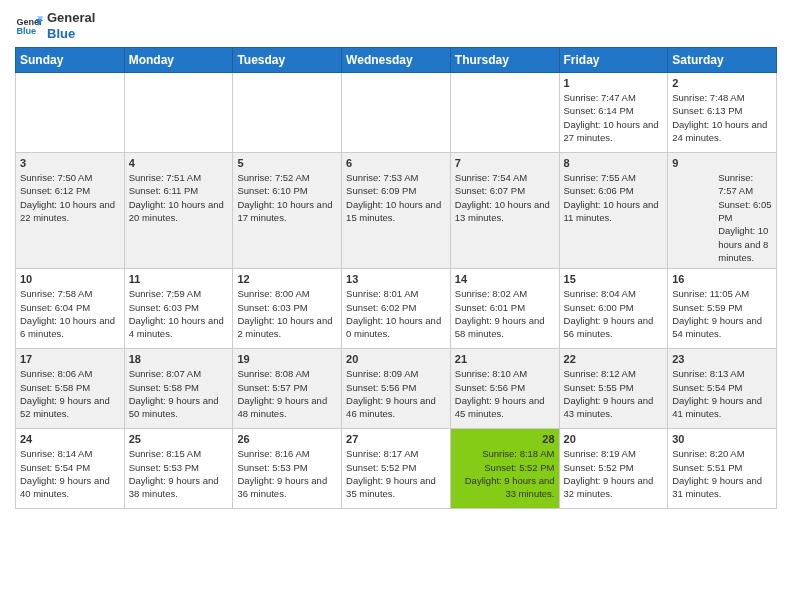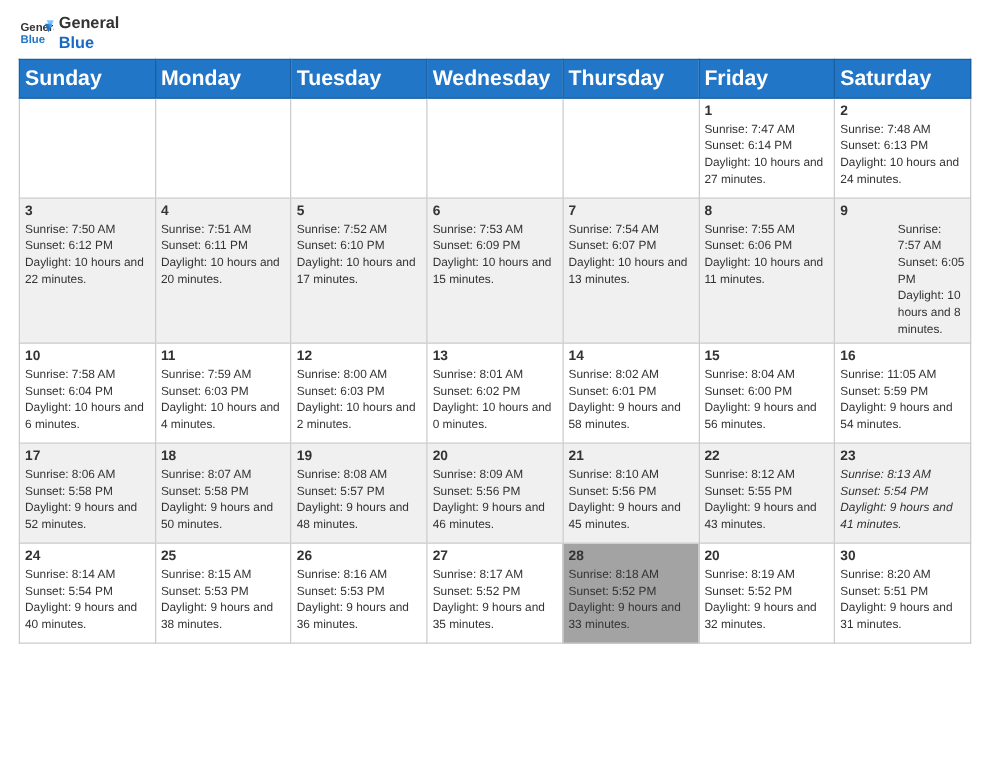--- a/index.html
+++ b/index.html
@@ -49,21 +49,21 @@
       margin-top: 2px;
     }
     .calendar {
       width: 100%;
       border-collapse: collapse;
       table-layout: fixed;
     }
     .calendar th {
       background-color: #2176c7;
       color: #fff;
-      font-size: 17px;
+      font-size: 12px;
       font-weight: bold;
       padding: 5px 4px;
       text-align: left;
       border: 1px solid #1a5fa0;
     }
     .calendar td {
       border: 1px solid #ccc;
       vertical-align: top;
       padding: 4px 4px;
       font-size: 9.5px;
@@ -266,21 +266,21 @@
 Daylight: 9 hours and 45 minutes.</div>
         </td>
         <td style="background: rgb(240, 240, 240);">
           <span class="day-num">22</span>
           <div class="day-info" style="white-space: pre-line;">Sunrise: 8:12 AM
 Sunset: 5:55 PM
 Daylight: 9 hours and 43 minutes.</div>
         </td>
         <td style="background: rgb(240, 240, 240);">
           <span class="day-num">23</span>
-          <div class="day-info" style="white-space: pre-line; font-style: italic;">Sunrise: 8:13 AM
+          <div class="day-info" style="white-space: pre-line;">Sunrise: 8:13 AM
 Sunset: 5:54 PM
 Daylight: 9 hours and 41 minutes.</div>
         </td>
       </tr>
       <tr>
         <td style="background: rgb(255, 255, 255);">
           <span class="day-num">24</span>
           <div class="day-info" style="white-space: pre-line;">Sunrise: 8:14 AM
 Sunset: 5:54 PM
 Daylight: 9 hours and 40 minutes.</div>
@@ -296,21 +296,21 @@
           <div class="day-info" style="white-space: pre-line;">Sunrise: 8:16 AM
 Sunset: 5:53 PM
 Daylight: 9 hours and 36 minutes.</div>
         </td>
         <td style="background: rgb(255, 255, 255);">
           <span class="day-num">27</span>
           <div class="day-info" style="white-space: pre-line;">Sunrise: 8:17 AM
 Sunset: 5:52 PM
 Daylight: 9 hours and 35 minutes.</div>
         </td>
-        <td style="background: #a3a3a3;">
+        <td style="background: #84cc16; text-align: right;">
           <span class="day-num">28</span>
           <div class="day-info" style="white-space: pre-line;">Sunrise: 8:18 AM
 Sunset: 5:52 PM
 Daylight: 9 hours and 33 minutes.</div>
         </td>
         <td style="background: rgb(255, 255, 255);">
           <span class="day-num">20</span>
           <div class="day-info" style="white-space: pre-line;">Sunrise: 8:19 AM
 Sunset: 5:52 PM
 Daylight: 9 hours and 32 minutes.</div>

